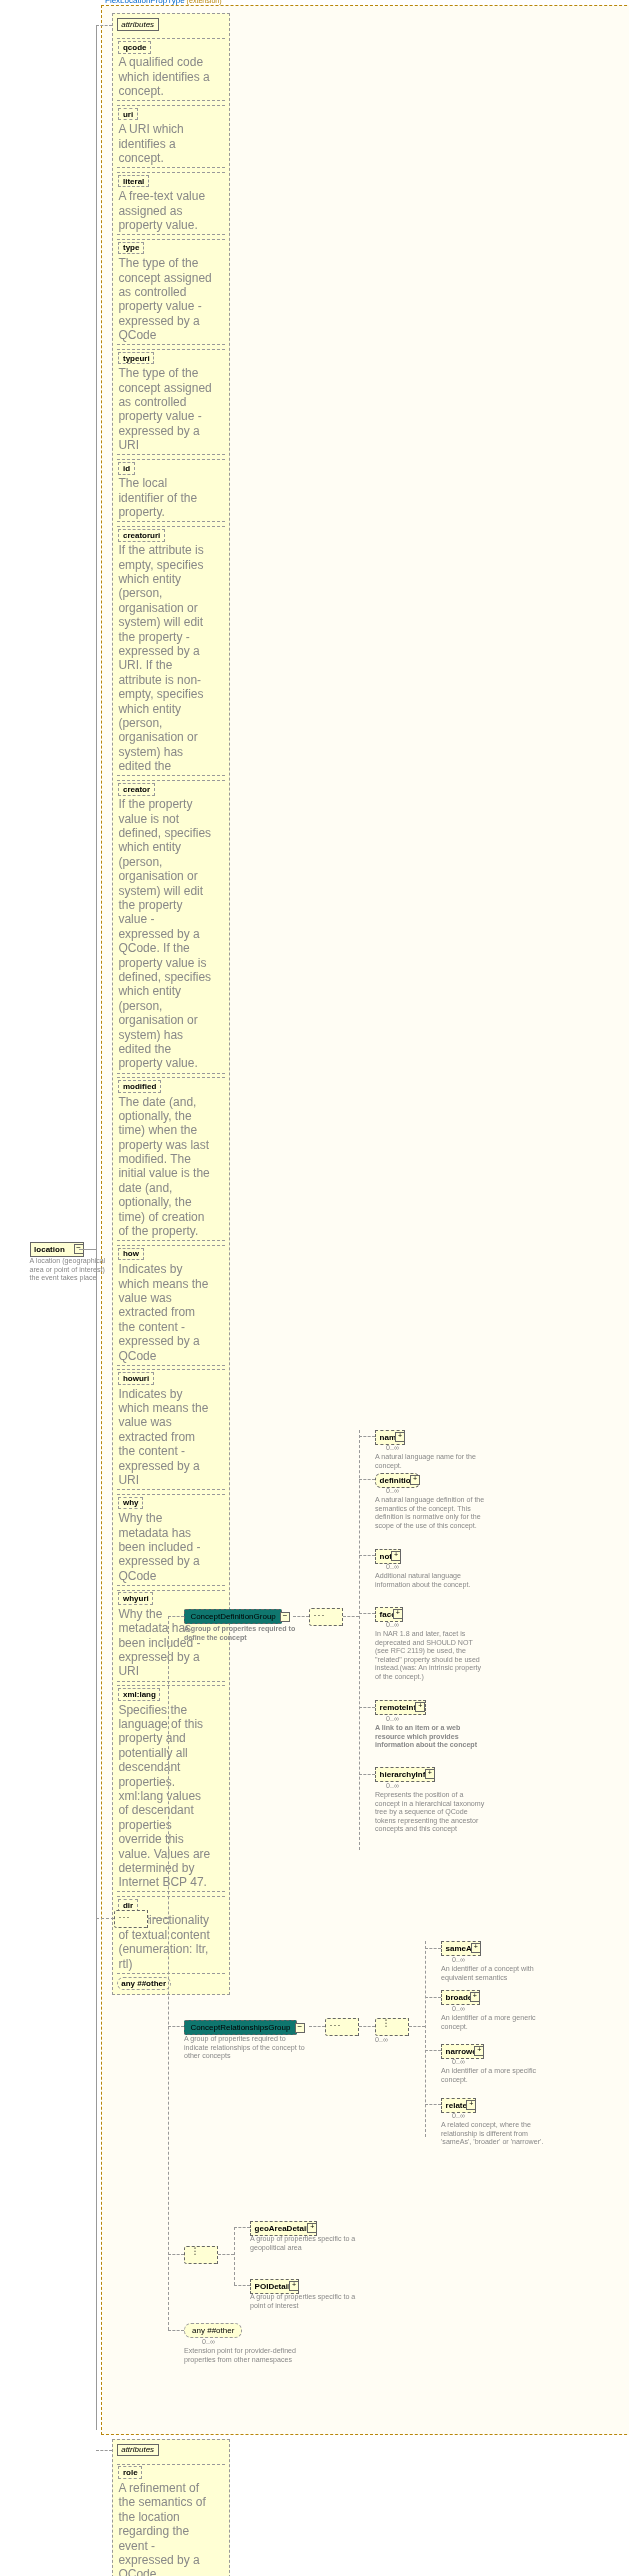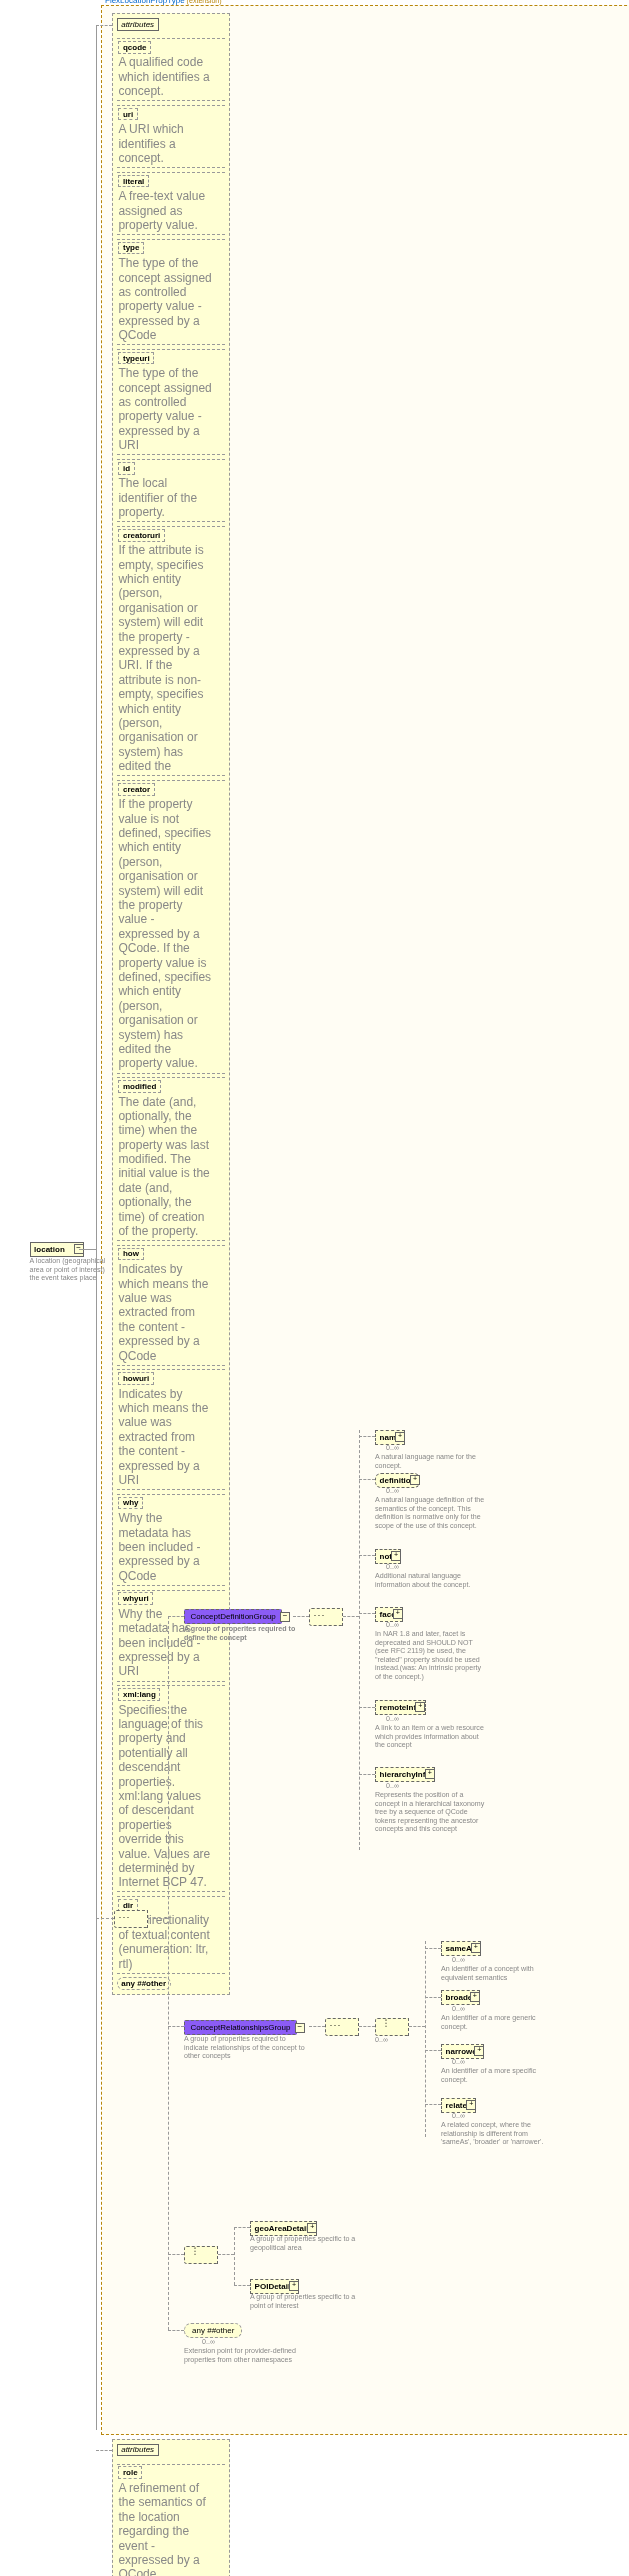--- a/index.html
+++ b/index.html
@@ -159,21 +159,21 @@
   .compositor.dashed {
     border-style: dashed;
   }
   .ext-label {
     color: #b8860b;
     font-size: 7.1px;
   }
   .group-box {
     position: absolute;
     border: 0.9px solid #666;
-    background: #8b5cf6;
+    background: #0f766e;
     padding: 1.8px 5.4px;
     font-size: 8px;
     border-radius: 1.8px;
   }
   .group-box.dashed {
     border-style: dashed;
   }
   .any-box {
     position: absolute;
     border: 0.9px dashed #999;
@@ -258,21 +258,21 @@
       <div class="node-box dashed" style="left:350px; top:1549px;">note<span class="plus">+</span></div>
       <div class="occurs" style="left:361px; top:1563px;">0..∞</div>
       <div class="desc" style="left:350px; top:1572px; width:112px;">Additional natural language information about the concept.</div>
       <div class="connector h dashed" style="left:334px; top:1613px; width:16px;"></div>
       <div class="node-box dashed" style="left:350px; top:1607px;">facet<span class="plus">+</span></div>
       <div class="occurs" style="left:361px; top:1621px;">0..∞</div>
       <div class="desc" style="left:350px; top:1630px; width:112px;">In NAR 1.8 and later, facet is deprecated and SHOULD NOT (see RFC 2119) be used, the "related" property should be used instead.(was: An intrinsic property of the concept.)</div>
       <div class="connector h dashed" style="left:334px; top:1707px; width:16px;"></div>
       <div class="node-box dashed" style="left:350px; top:1700px;">remoteInfo<span class="plus">+</span></div>
       <div class="occurs" style="left:361px; top:1715px;">0..∞</div>
-      <div class="desc" style="left:350px; top:1724px; width:112px;">A link to an item or a web resource which provides information about the concept</div>
+      <div class="desc" style="left:350px; top:1724px; width:112px;font-weight:bold;">A link to an item or a web resource which provides information about the concept</div>
       <div class="connector h dashed" style="left:334px; top:1774px; width:16px;"></div>
       <div class="node-box dashed" style="left:350px; top:1767px;">hierarchyInfo<span class="plus">+</span></div>
       <div class="occurs" style="left:361px; top:1782px;">0..∞</div>
       <div class="desc" style="left:350px; top:1791px; width:112px;">Represents the position of a concept in a hierarchical taxonomy tree by a sequence of QCode tokens representing the ancestor concepts and this concept</div>
     </div>
 
   <div class="connector h dashed" style="left:143px; top:2026px; width:16px;"></div>
   <div class="group-box dashed" style="left:159px; top:2020px;">
     <span>ConceptRelationshipsGroup</span>
     <span style="position:absolute;right:-9px;top:1.8px;width:8px;height:8px;border:0.9px solid #666;background:#ffffd4;font-size:8px;line-height:5.4px;text-align:center;">−</span>

